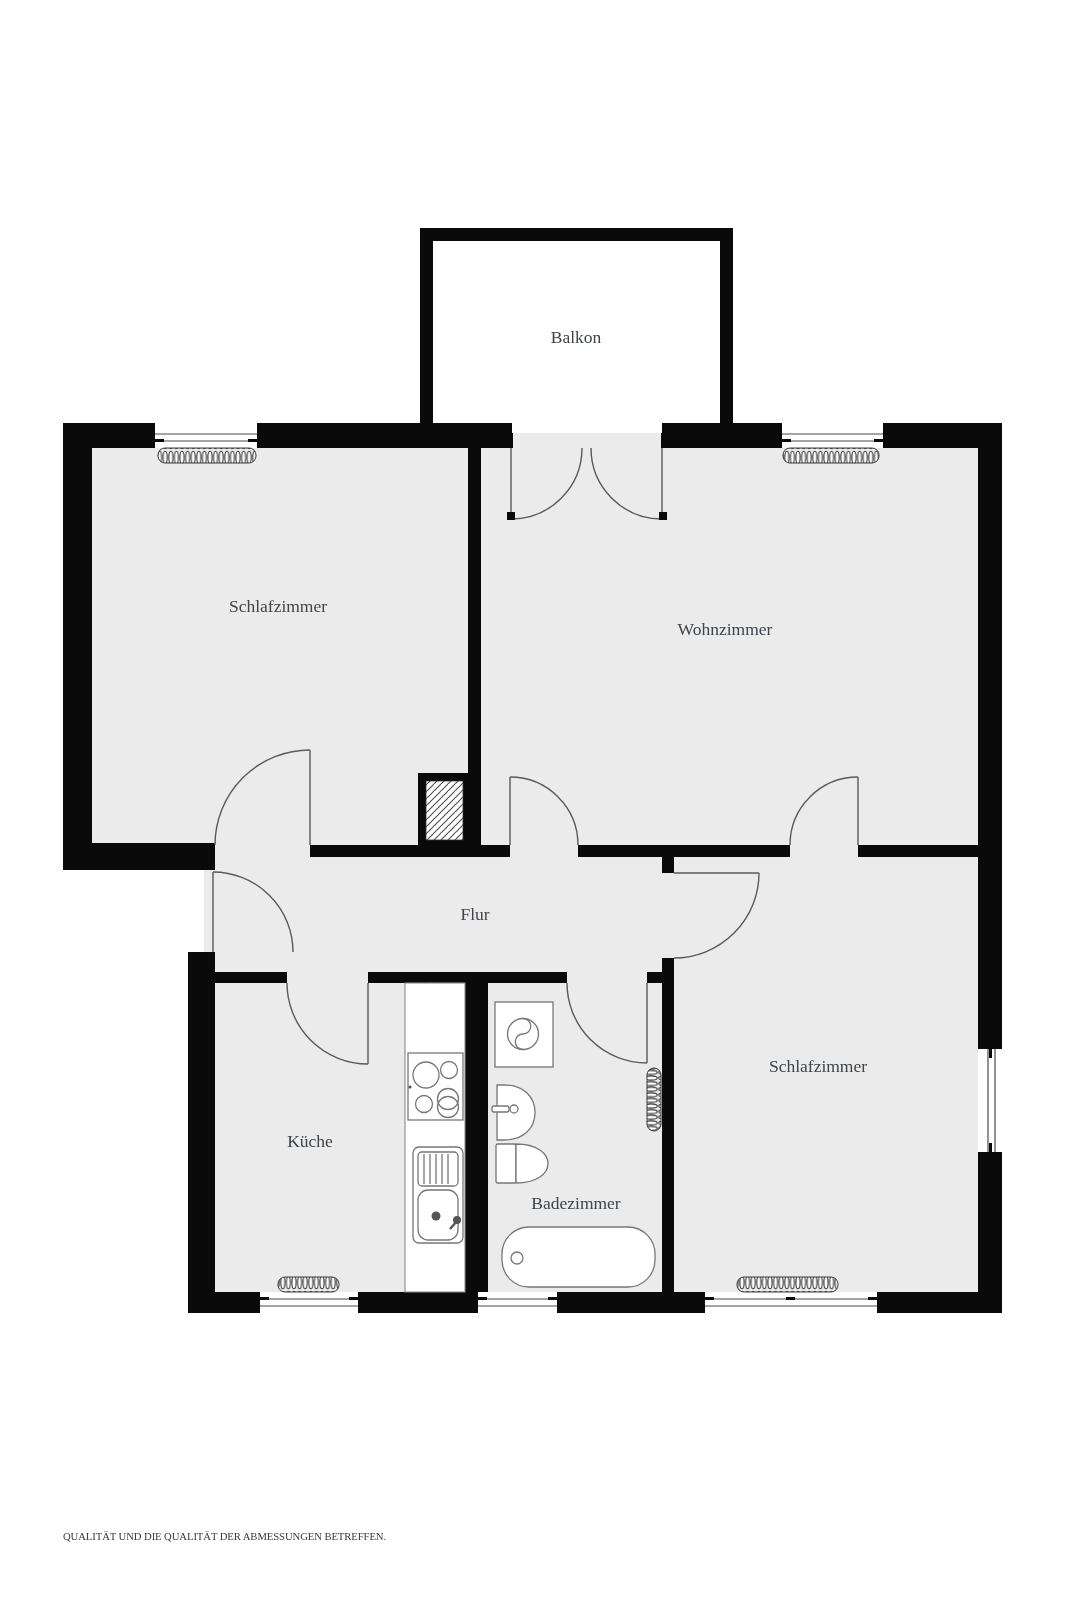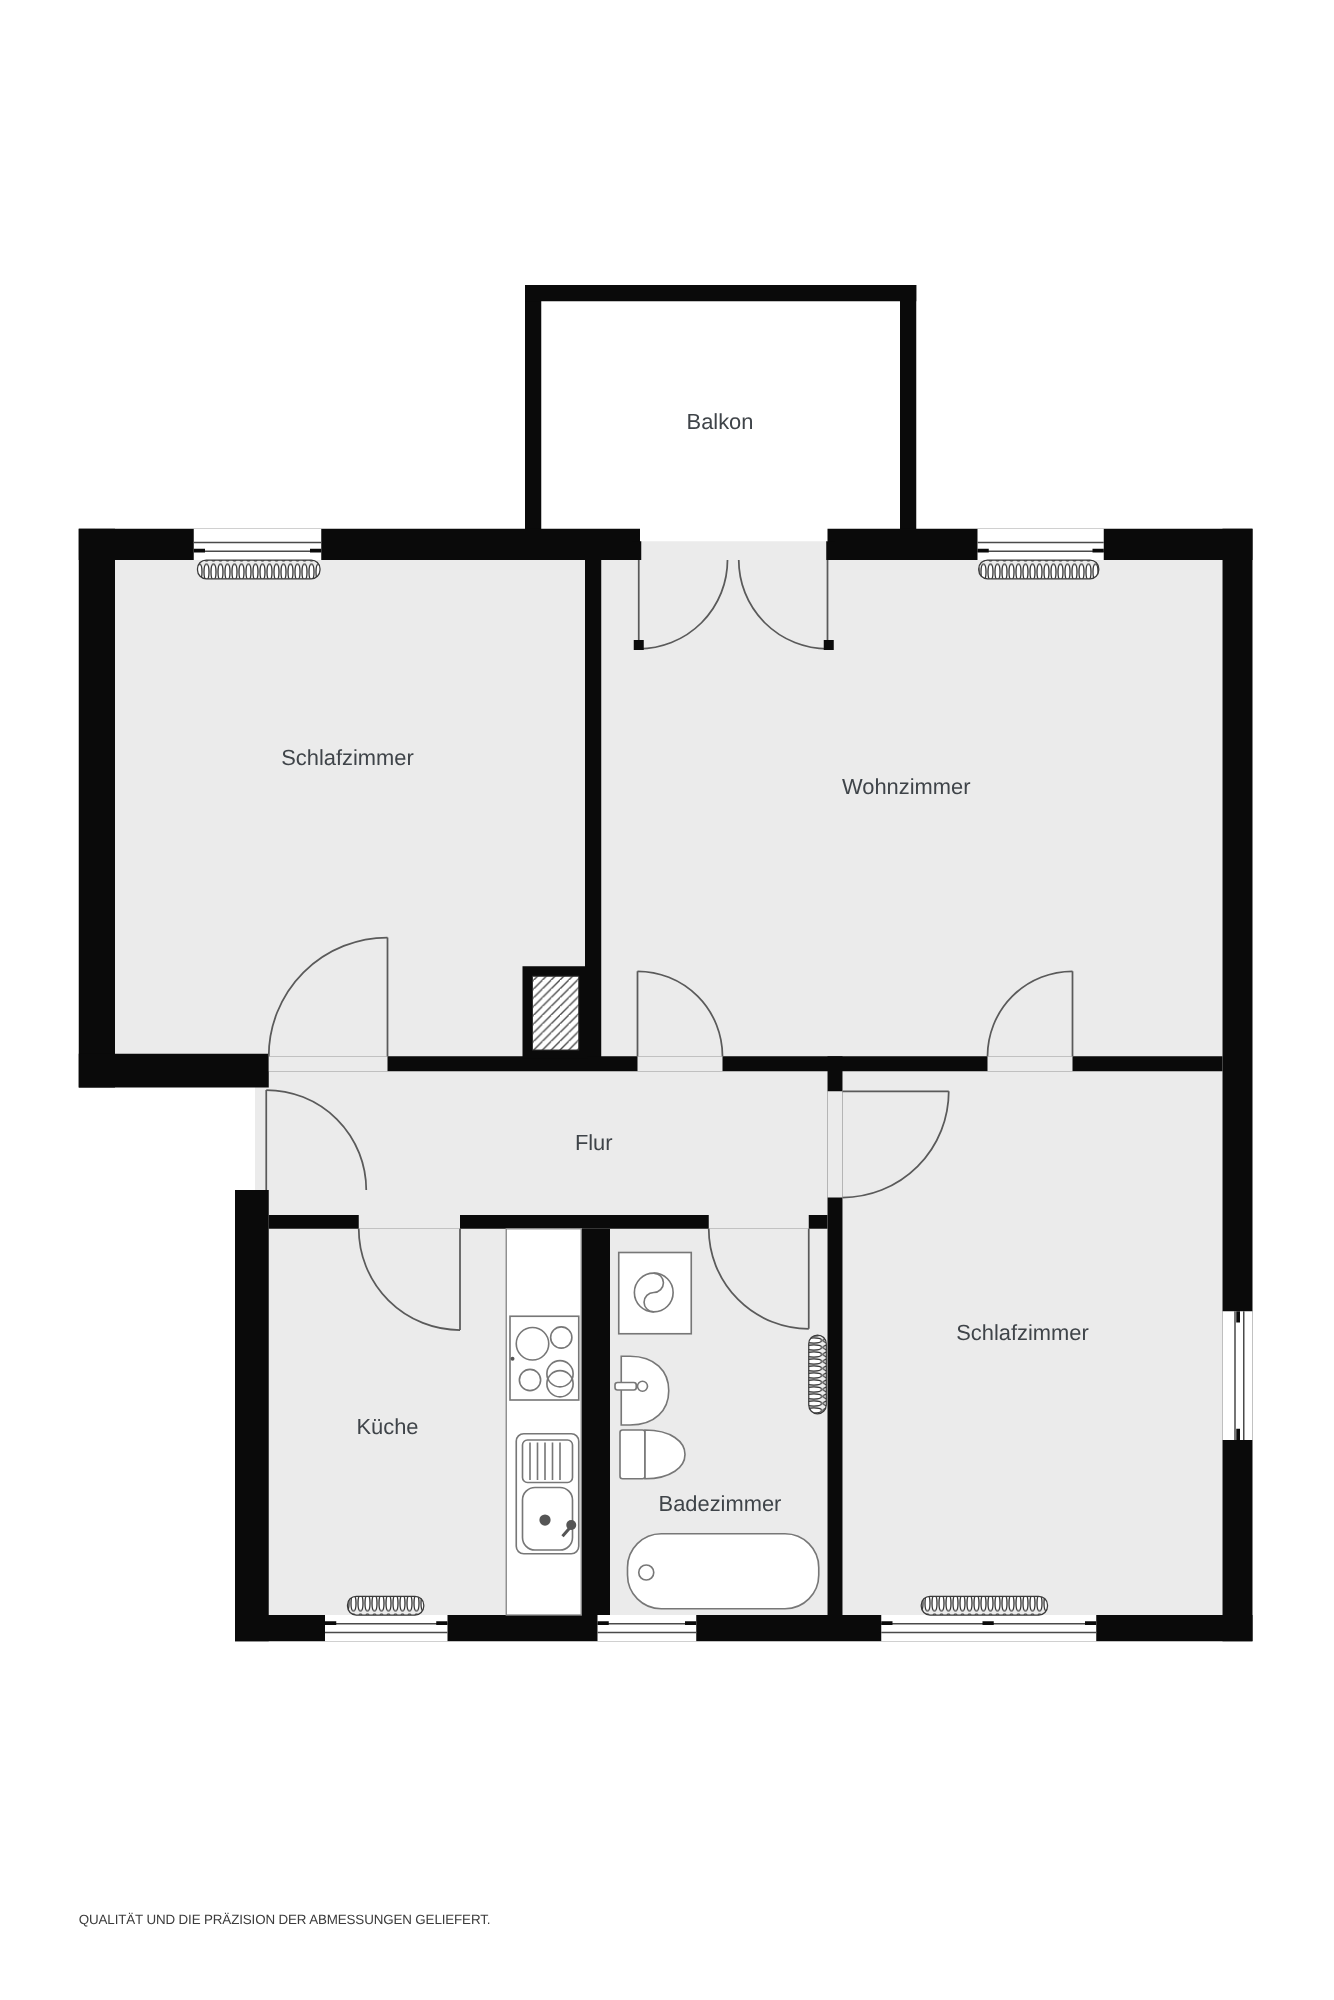--- a/index.html
+++ b/index.html
@@ -2,21 +2,21 @@
 <html style="--wall: #0a0a0a; --floor: #ebebeb; --background: #ffffff; --fixture_stroke: #777777; --door_stroke: #5a5a5a; --label_text: #3f4449; --disclaimer_text: #3b3b3b;"><head>
 <meta charset="utf-8">
 <style>
   :root{
     --wall:#0a0a0a; --floor:#ebebeb; --background:#ffffff;
     --fixture_stroke:#777777; --door_stroke:#5a5a5a; --glaze:#4a4a4a;
     --label_text:#3f4449; --disclaimer_text:#3b3b3b; --counter_stroke:#8a8a8a;
   }
   html,body{margin:0;padding:0;background:var(--background);}
   .page{position:relative;width:859px;height:1600px;background:var(--background);
-        font-family:Liberation Sans, sans-serif;}
+        font-family:Liberation Serif, serif;}
   svg{position:absolute;left:0;top:0;}
   .floor{fill:var(--floor);}
   .wall{fill:var(--wall);}
   .opening{fill:var(--floor);}
   .winbox{fill:#ffffff;}
   .glz{stroke:var(--glaze);stroke-width:1.2;fill:none;}
   .tick{fill:var(--wall);}
   .fixture{fill:#ffffff;stroke:var(--fixture_stroke);stroke-width:1.3;}
   .fixline{stroke:var(--fixture_stroke);stroke-width:1.3;fill:none;}
   .dark{fill:#555555;}
@@ -234,15 +234,15 @@
     <text class="room-label" x="278" y="612">Schlafzimmer</text>
     <text class="room-label" x="725" y="635">Wohnzimmer</text>
     <text class="room-label" x="475" y="920">Flur</text>
     <text class="room-label" x="310" y="1147">Küche</text>
     <text class="room-label" x="576" y="1209">Badezimmer</text>
     <text class="room-label" x="818" y="1072">Schlafzimmer</text>
   </g>
 </svg>
 
   <div class="disclaimer">
-    <div>QUALITÄT UND DIE PRÄZISION DER ABMESSUNGEN GELIEFERT.</div>
+    <div>QUALITÄT UND DIE QUALITÄT DER ABMESSUNGEN BETREFFEN.</div>
   </div>
 </div>
 
 </body></html>

